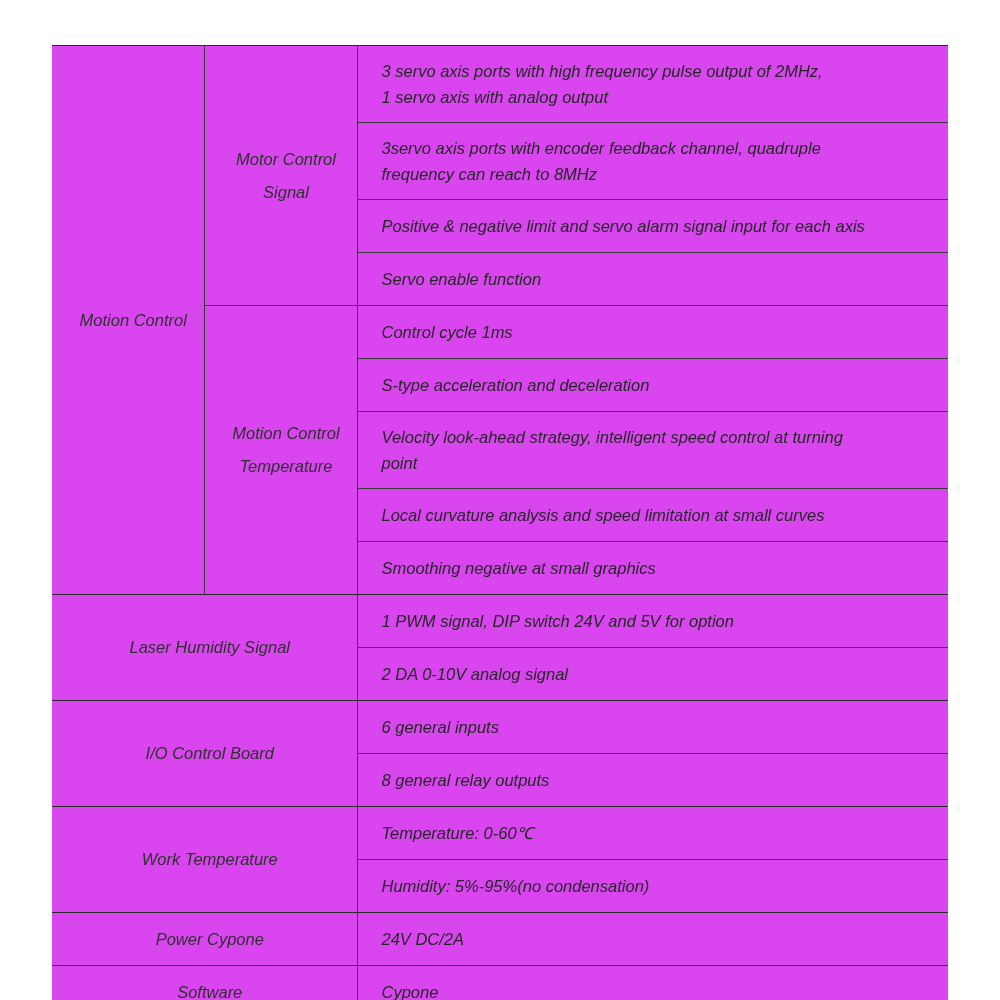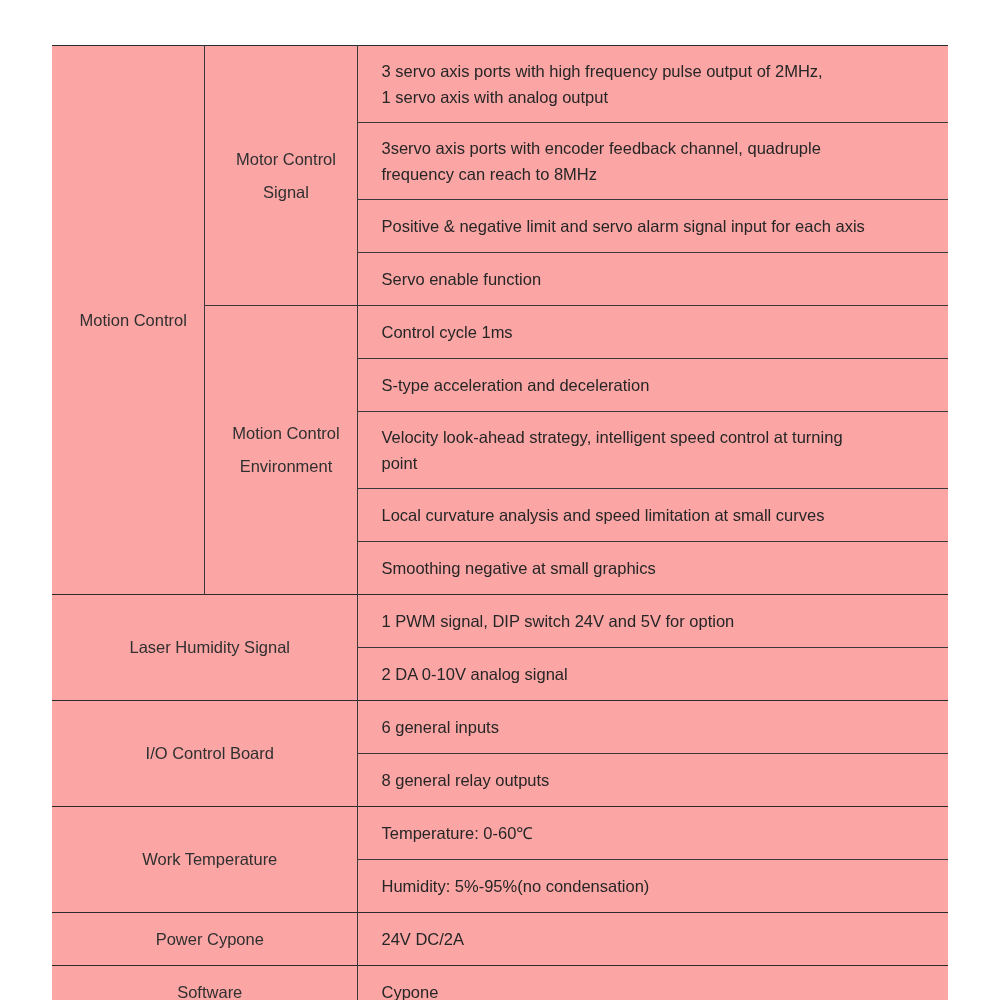--- a/index.html
+++ b/index.html
@@ -25,21 +25,22 @@
   .spec-table {
     width: 896px;
     border-collapse: collapse;
     table-layout: fixed;
   }
 
   
   .spec-table td {
     vertical-align: middle;
     padding: 0;
-    background: #fca5a5;
+    background: #d946ef;
+    font-style: italic;
   }
 
   
   .spec-table {
     border-top: 1.6px solid #2b2b2b;
     border-bottom: 1.6px solid #2b2b2b;
   }
 
   
   tr.section-top > td {
@@ -134,21 +135,21 @@
       <td class="val-sep">
         <div class="val-text">
           <div>Servo enable function</div>
         </div>
       </td>
     </tr>
 
     <tr>
       <td class="c2" rowspan="5" style="border-top:1.1px solid #3a3a3a;">
         <div class="sub-label tall">Motion Control</div>
-        <div class="sub-label tall">Environment</div>
+        <div class="sub-label tall">Temperature</div>
       </td>
       <td class="val-sep">
         <div class="val-text">
           <div>Control cycle 1ms</div>
         </div>
       </td>
     </tr>
 
     <tr>
       <td class="val-sep">

